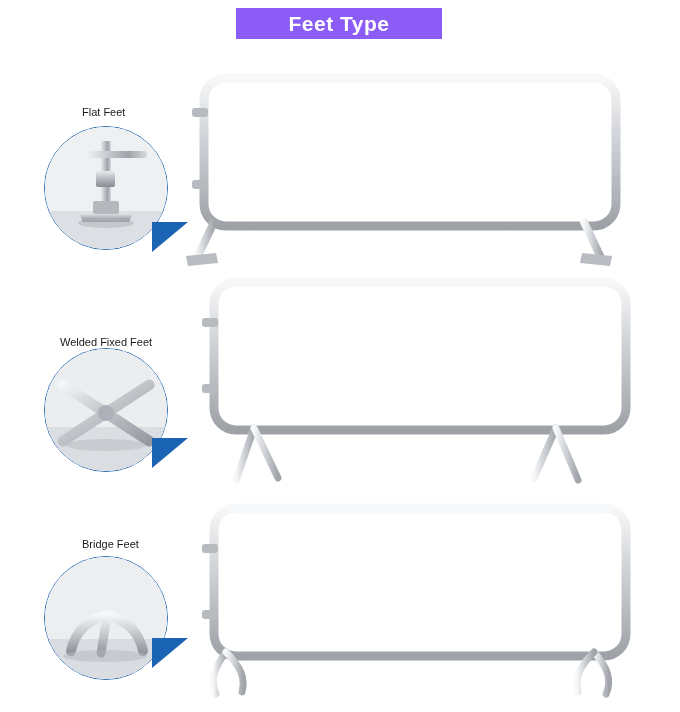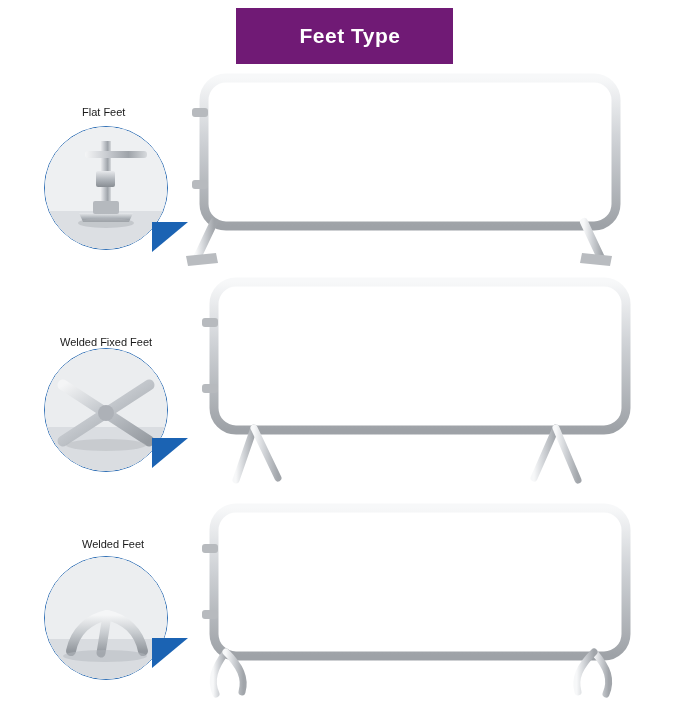--- a/index.html
+++ b/index.html
@@ -17,26 +17,25 @@
     background: #ffffff;
     overflow: hidden;
   }
 
   
   .title-banner {
     position: absolute;
     left: 236px;
     top: 8px;
     width: 206px;
-    height: 56px;
-    background: #701a75;
+    height: 31px;
+    background: #8b5cf6;
     display: flex;
     align-items: center;
     justify-content: center;
-    padding-left: 11px;
   }
   .title-banner .title-text {
     color: #ffffff;
     font-size: 21px;
     font-weight: bold;
     letter-spacing: 0.5px;
   }
 
   
   .callout-label {
@@ -237,21 +236,21 @@
 
       <g stroke="url(#tubeV)" stroke-width="7" stroke-linecap="round" fill="none">
         <path d="M58 156 L40 208"></path>
         <path d="M58 156 L82 206"></path>
         <path d="M360 156 L338 206"></path>
         <path d="M360 156 L382 208"></path>
       </g>
     </svg>
   </div>
 
-  <div class="callout-label" id="label-3">Welded Feet</div>
+  <div class="callout-label" id="label-3">Bridge Feet</div>
 
   <div class="detail-circle" id="circle-3">
     <div class="photo-bg"></div>
     <svg viewBox="0 0 122 122" width="122" height="122">
       <defs>
         <linearGradient id="mt3" x1="0" y1="0" x2="0" y2="1">
           <stop offset="0%" stop-color="#f5f6f7"></stop>
           <stop offset="50%" stop-color="#c6cace"></stop>
           <stop offset="100%" stop-color="#93989e"></stop>
         </linearGradient>

